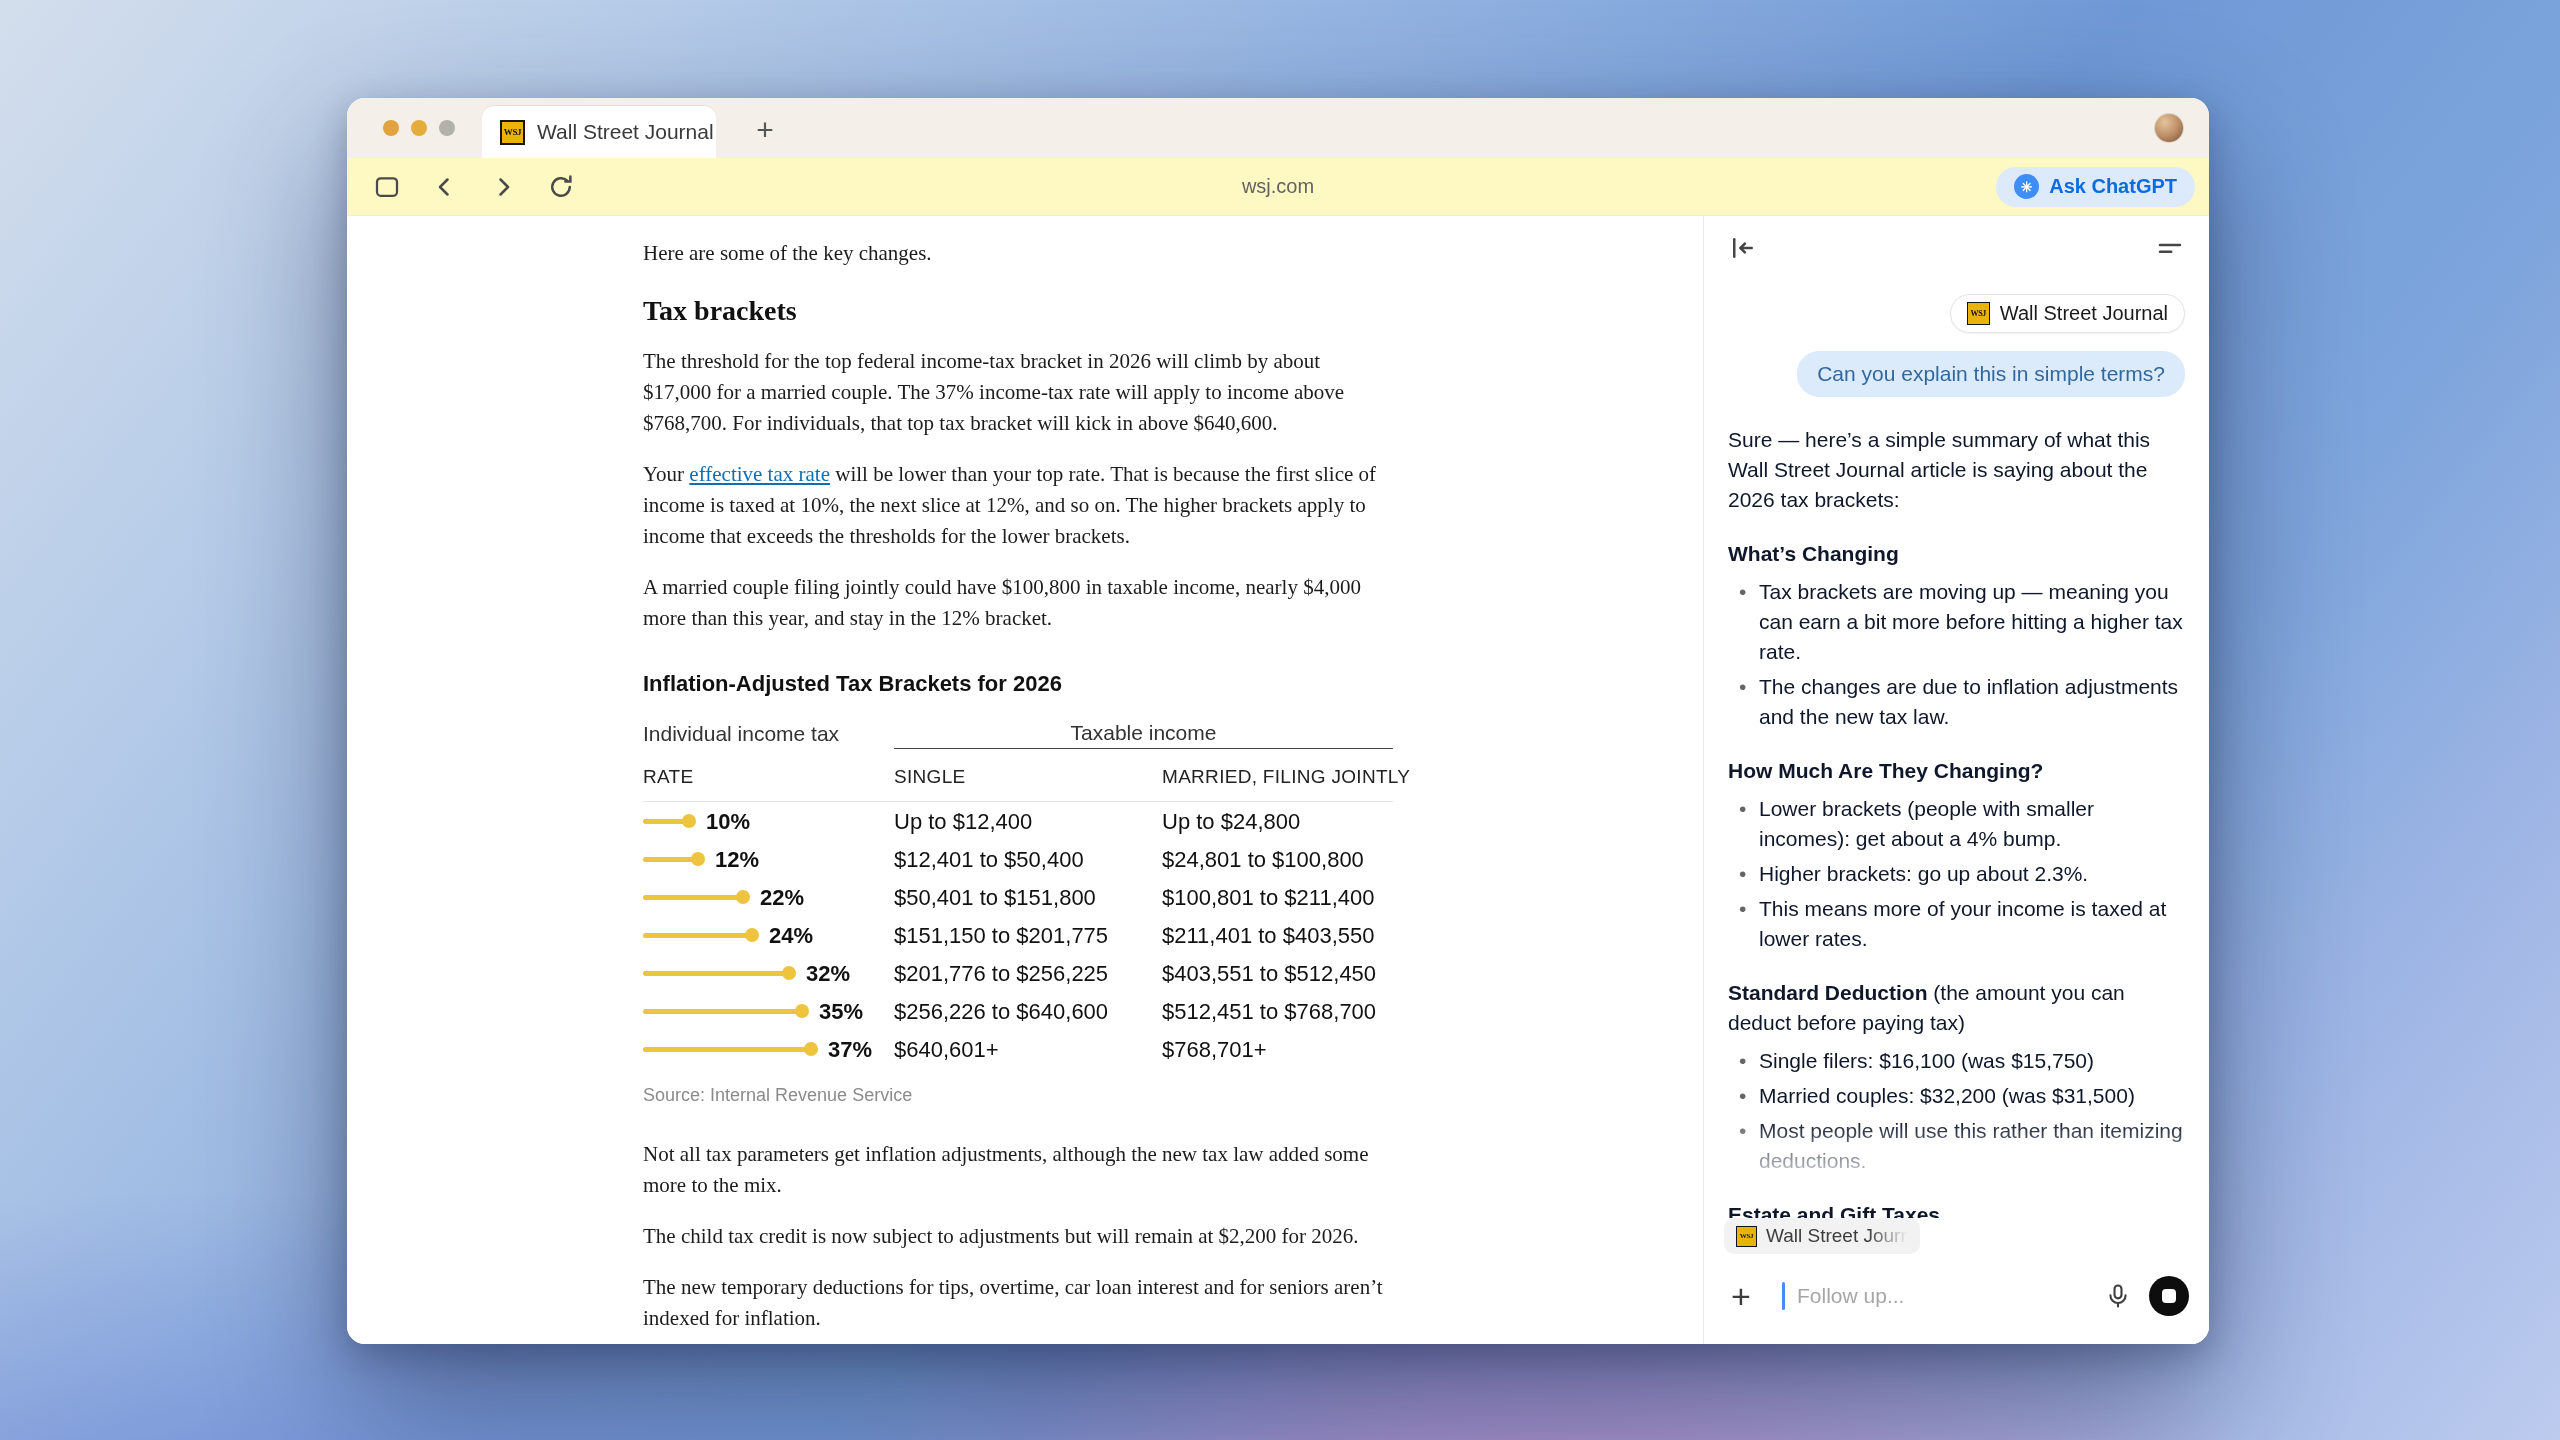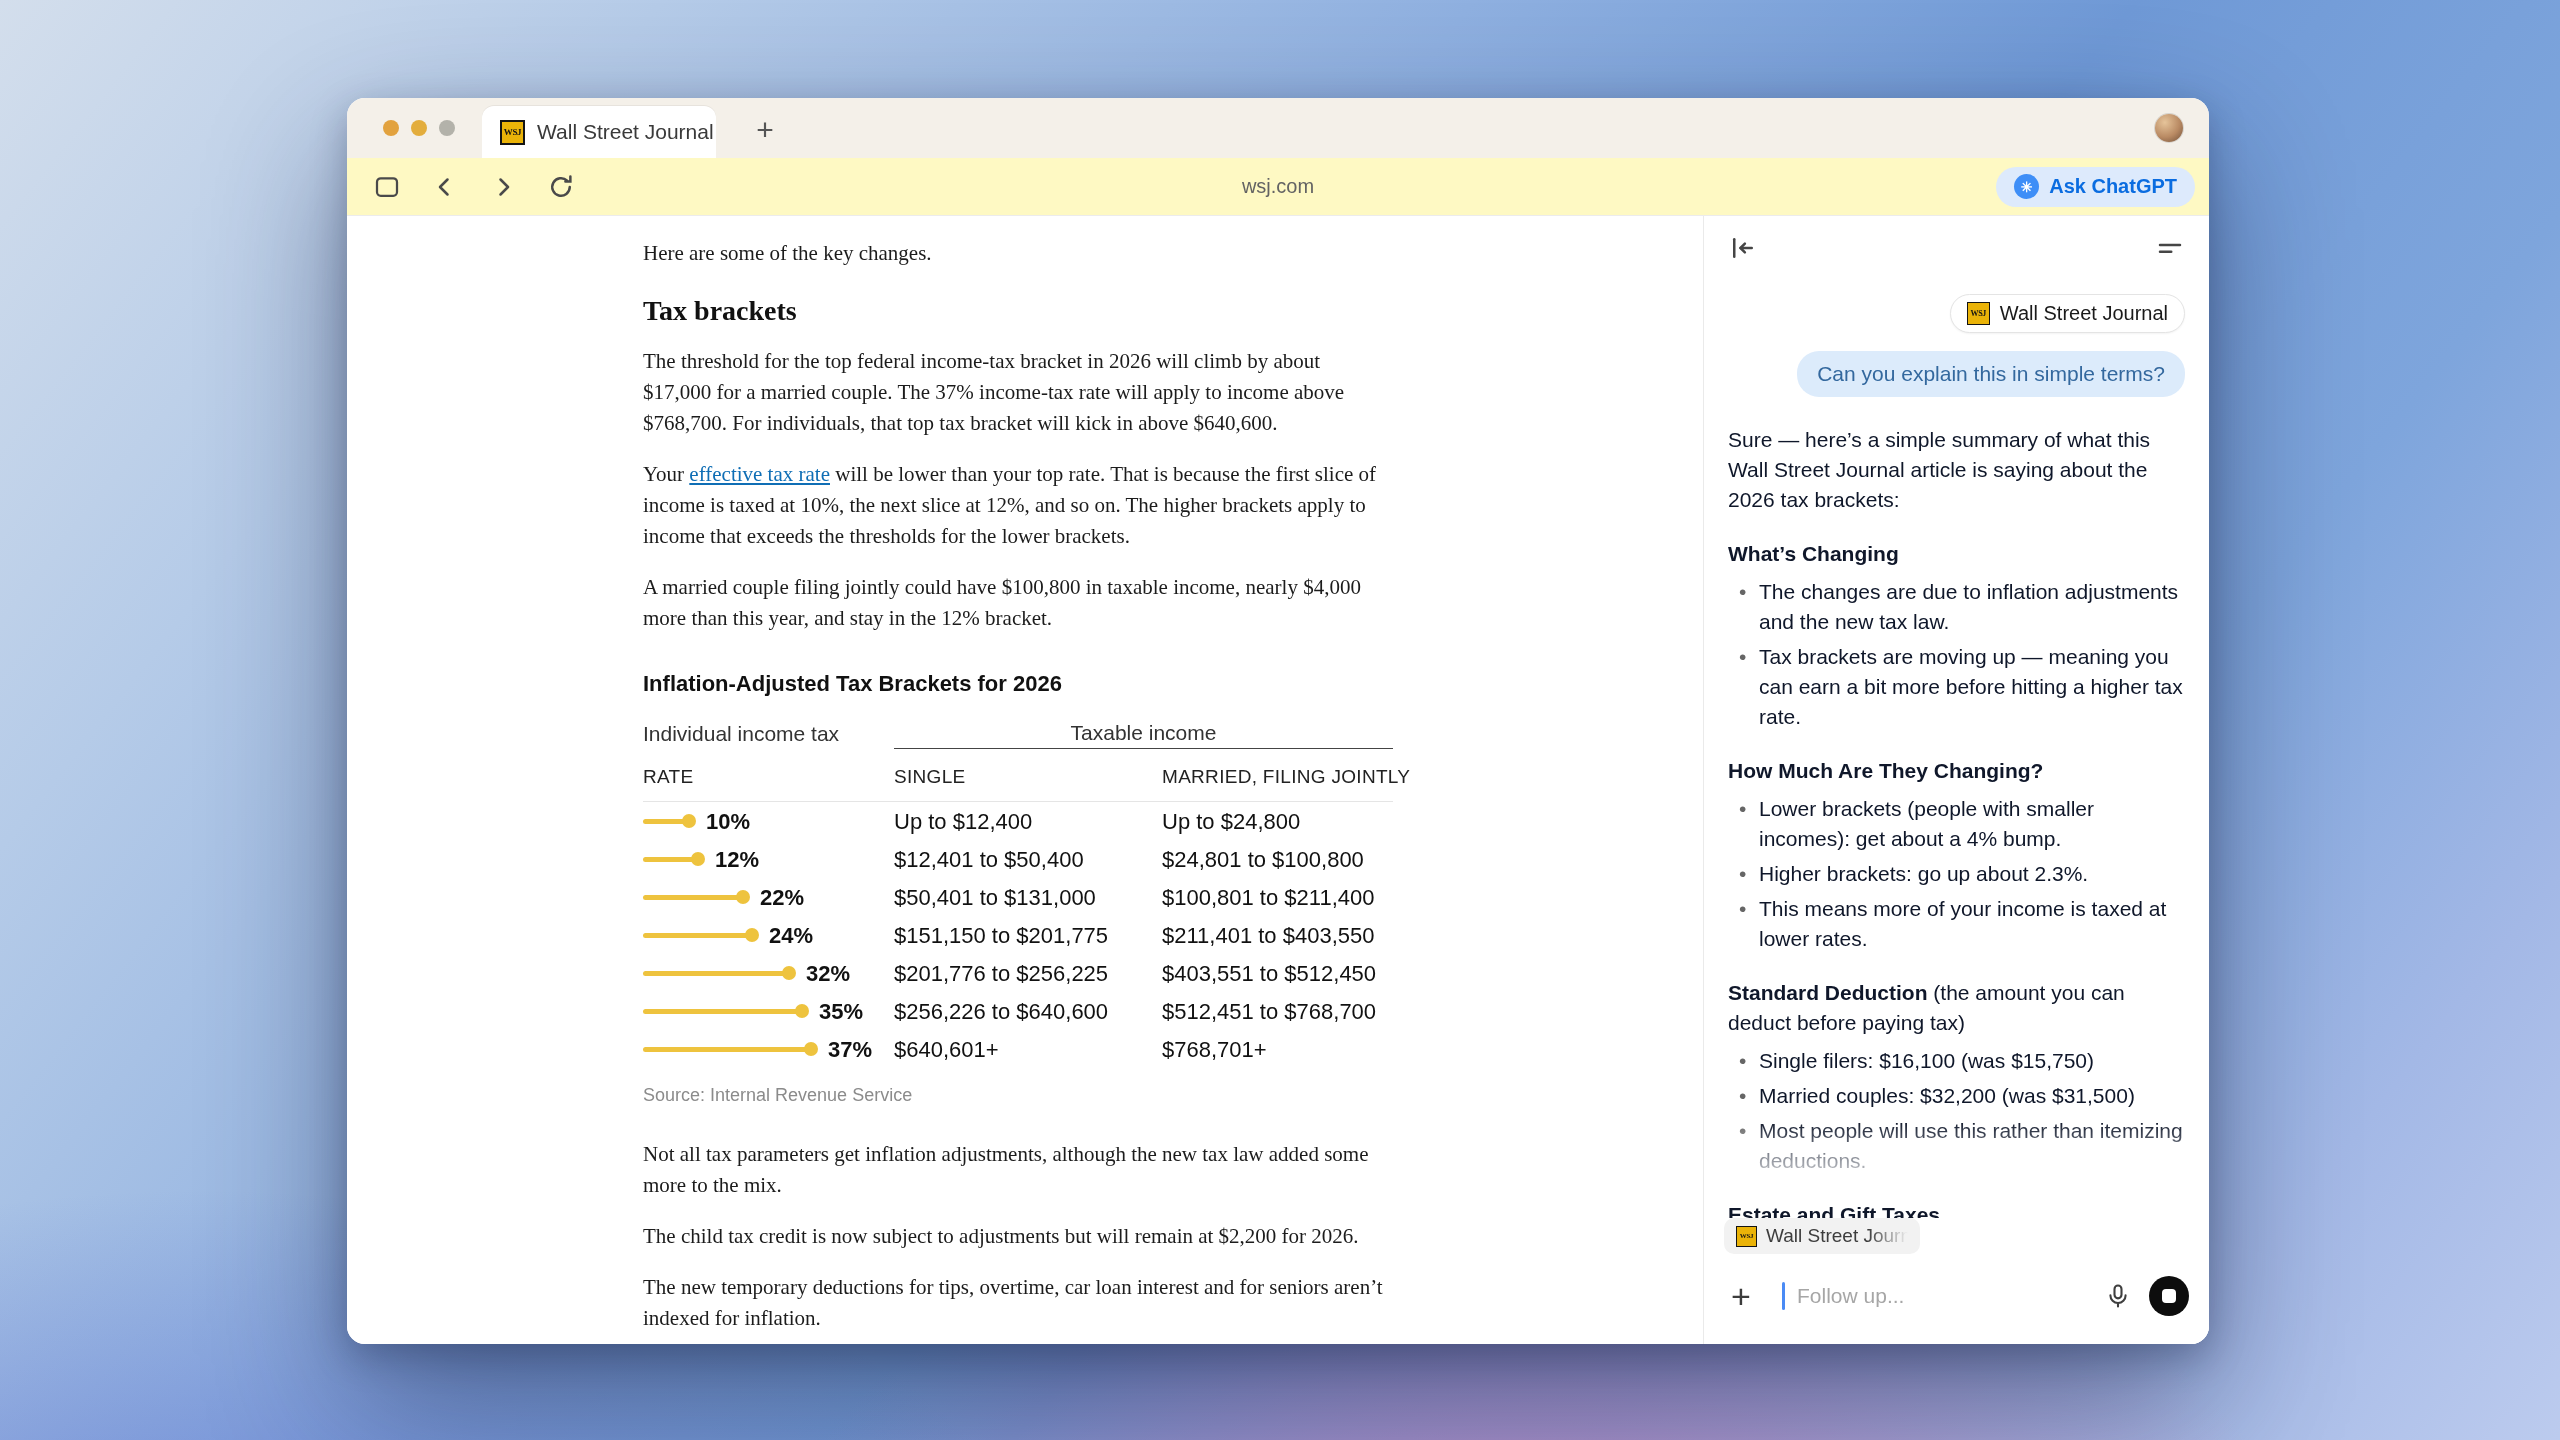--- a/index.html
+++ b/index.html
@@ -193,21 +193,21 @@
                   <span class="rate-label">12%</span>
                 </div>
                 <div>$12,401 to $50,400</div>
                 <div>$24,801 to $100,800</div>
               </div>
               <div class="tt-row">
                 <div class="tt-rate">
                   <span class="bar" style="width: 100px; background: rgb(238, 195, 62);"></span>
                   <span class="rate-label">22%</span>
                 </div>
-                <div>$50,401 to $131,000</div>
+                <div>$50,401 to $151,800</div>
                 <div>$100,801 to $211,400</div>
               </div>
               <div class="tt-row">
                 <div class="tt-rate">
                   <span class="bar" style="width: 109px; background: rgb(238, 195, 62);"></span>
                   <span class="rate-label">24%</span>
                 </div>
                 <div>$151,150 to $201,775</div>
                 <div>$211,401 to $403,550</div>
               </div>
@@ -272,22 +272,22 @@
         </div>
         <div class="user-row">
           <div class="user-bubble">Can you explain this in simple terms?</div>
         </div>
         <div class="assistant">
           <p class="intro">Sure — here’s a simple summary of what this Wall Street Journal article is saying about the 2026 tax brackets:</p>
           <div id="chat-sections">
               <div class="chat-section">
                 <p class="sec-h"><b>What’s Changing</b></p>
                 <ul>
+                  <li>Tax brackets are moving up — meaning you can earn a bit more before hitting a higher tax rate.</li>
                   <li>The changes are due to inflation adjustments and the new tax law.</li>
-                  <li>Tax brackets are moving up — meaning you can earn a bit more before hitting a higher tax rate.</li>
                 </ul>
               </div>
               <div class="chat-section">
                 <p class="sec-h"><b>How Much Are They Changing?</b></p>
                 <ul>
                   <li>Lower brackets (people with smaller incomes): get about a 4% bump.</li>
                   <li>Higher brackets: go up about 2.3%.</li>
                   <li>This means more of your income is taxed at lower rates.</li>
                 </ul>
               </div>

